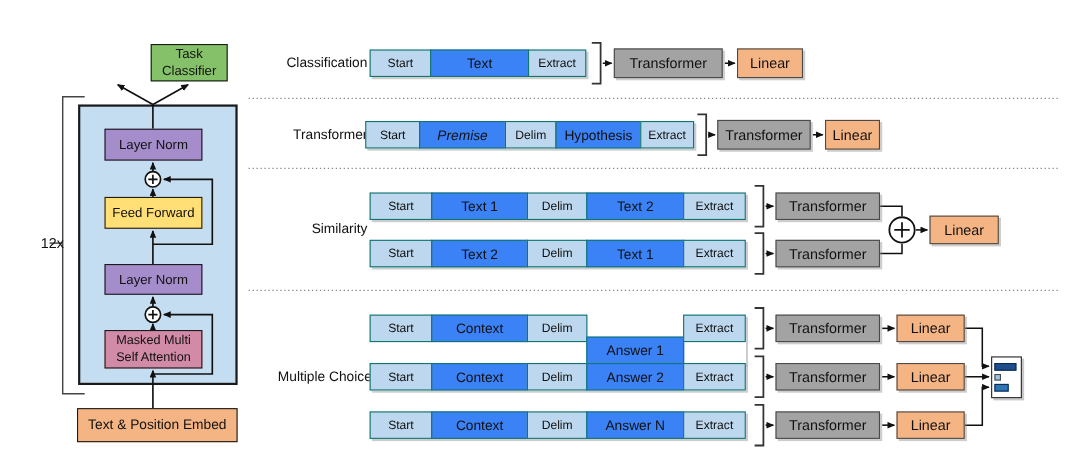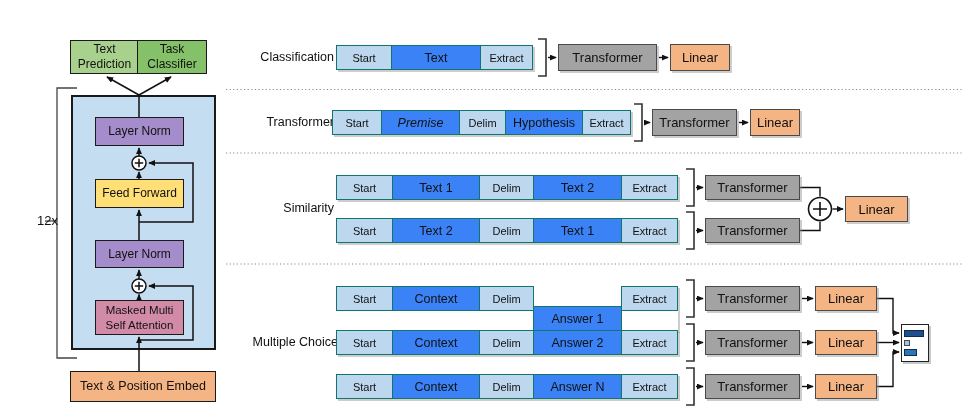--- a/index.html
+++ b/index.html
@@ -130,23 +130,20 @@
       <path d="M877,342.5 H899" marker-end="url(#ah)"></path>
       <path d="M877,386.5 H893 V352 H899" marker-end="url(#ah)"></path>
     </g>
 
     <g stroke="#111" stroke-width="1.6" fill="#ffffff">
       <circle cx="820" cy="209" r="11.5"></circle>
       <path d="M820,202 V216 M813,209 H827" fill="none"></path>
     </g>
   </svg>
 
-  <div class="box head-green-light" style="left:70px; top:40px; width:69px; height:34px;">
-    <span>Text Prediction</span>
-  </div>
   <div class="box head-green-dark" style="left:137px; top:40px; width:70px; height:34px;">
     <span>Task Classifier</span>
   </div>
 
   <div class="repeat-label" style="left:28px; top:213px; width:30px;">12x</div>
 
   <div class="box ln" style="left:95px; top:117px; width:89px; height:29px;">
     <span>Layer Norm</span>
   </div>
   <div class="box ff" style="left:95px; top:179px; width:89px; height:29px;">

